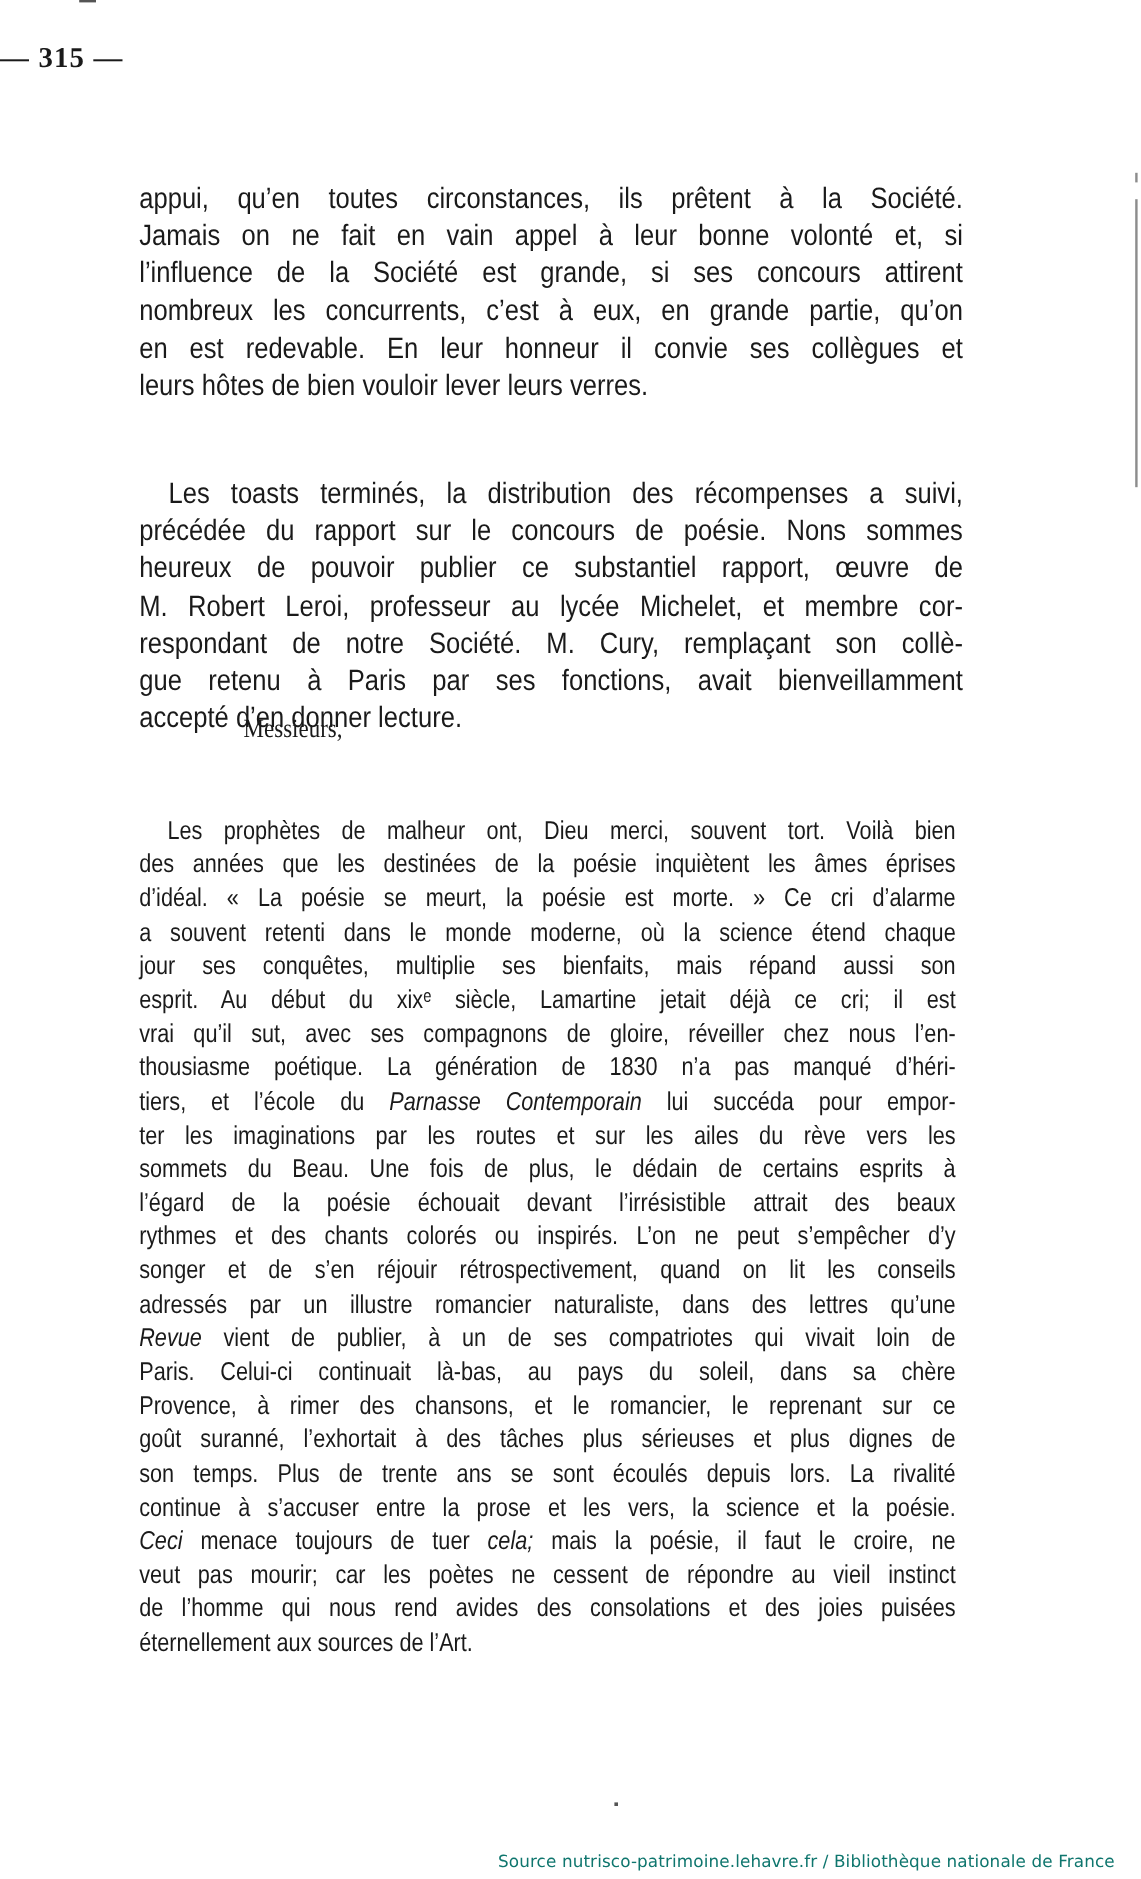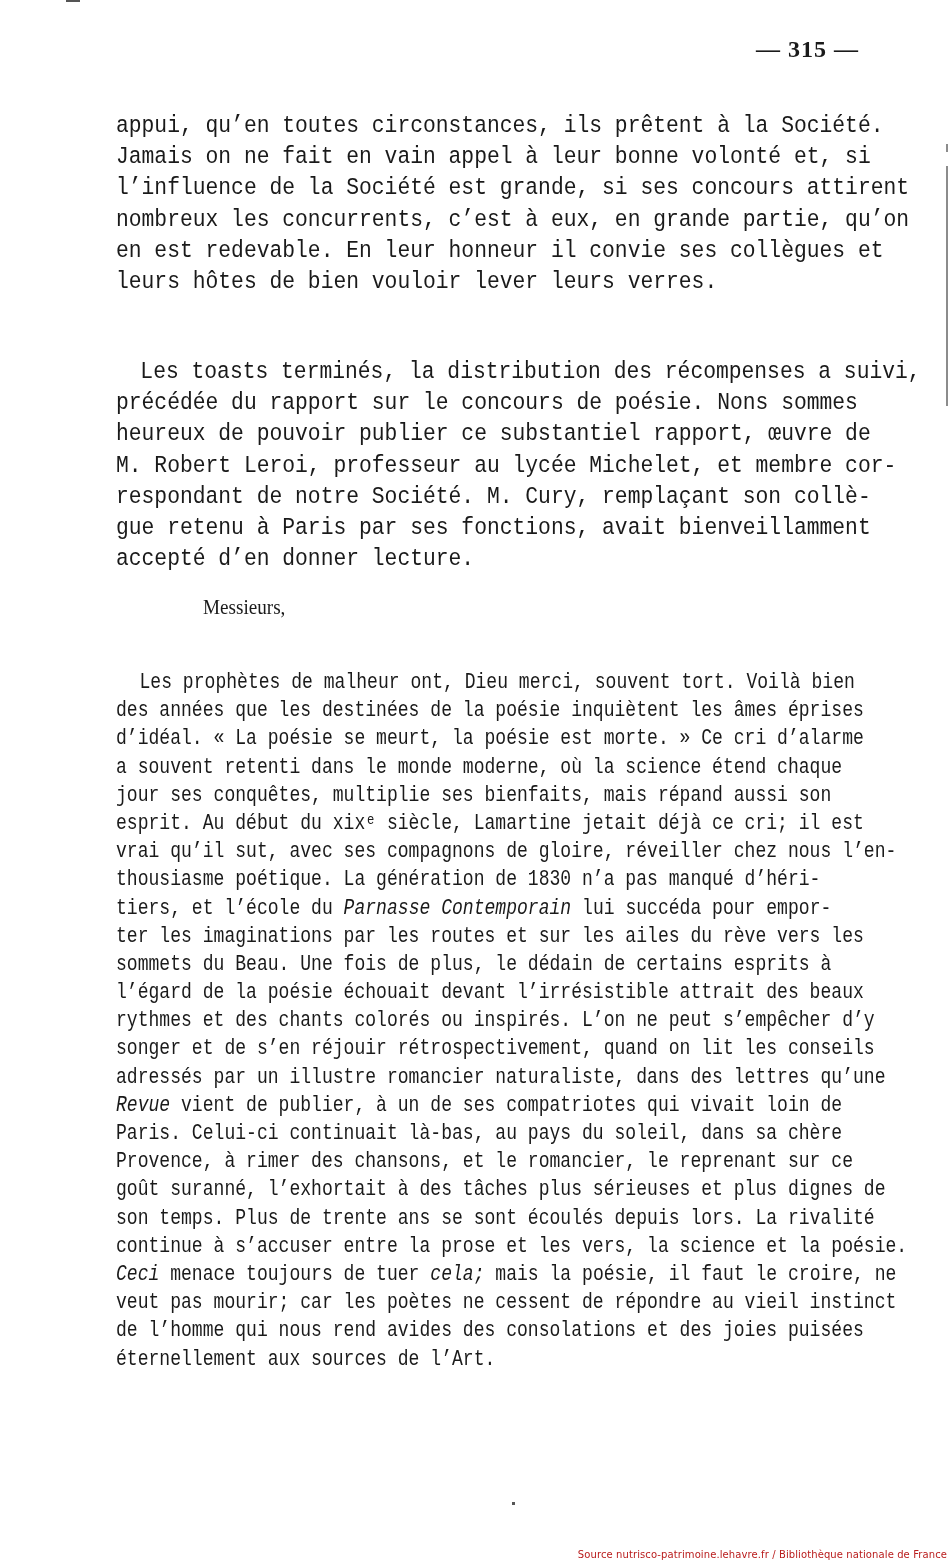--- a/index.html
+++ b/index.html
@@ -1,36 +1,36 @@
 <!DOCTYPE html>
 <html><head>
   <meta charset="utf-8">
   <style>
     html, body { margin: 0; padding: 0; background: #ffffff; }
     body { width: 951px; height: 1566px; position: relative; overflow: hidden; color: #1a1a1a; }
     .page { position: absolute; left: 0; top: 0; width: 951px; height: 1566px; }
     .folio {
-      position: absolute; top: 36px; left: 0; width: 859px; text-align: right;
+      position: absolute; top: 36px; left: 0; width: 859px; text-align: left;
       font-family: "Liberation Serif", serif; font-weight: bold; font-size: 24px;
       letter-spacing: 1px;
     }
-    .block { position: absolute; left: 116px; width: 686px; font-family: Liberation Mono, monospace; }
+    .block { position: absolute; left: 116px; width: 686px; font-family: Liberation Sans, sans-serif; margin-top: 40px; }
     .line { display: block; white-space: nowrap; text-align: justify; text-align-last: justify; }
     .line.last { text-align-last: left; }
     .big .line { font-size: 24.5px; height: 31.2px; line-height: 31.2px; transform: scaleX(0.87); transform-origin: left center; width: 789px; }
     .small .line { font-size: 21.5px; height: 28.2px; line-height: 28.2px; transform: scaleX(0.84); transform-origin: left center; width: 810px; }
     .indent { padding-left: 28px; box-sizing: border-box; }
     .p1 { top: 110px; }
     .p2 { top: 356px; }
     .salut { position: absolute; top: 594px; left: 203px; font-family: "Liberation Serif", serif; font-size: 22px; transform: scaleX(0.87); transform-origin: left center; }
-    .p3 { top: 668px; }
+    .p3 { top: 638px; }
     em { font-style: italic; }
     .footer {
-      position: absolute; right: 4px; bottom: 6px; font-family: "DejaVu Sans", sans-serif;
-      font-size: 10px; color: #b91c1c; letter-spacing: 0.1px;
+      position: absolute; right: 22px; bottom: 6px; font-family: "DejaVu Sans", sans-serif;
+      font-size: 14px; color: #0f766e; letter-spacing: 0.1px;
     }
     .margin-rule { position: absolute; left: 946px; width: 2px; background: #8c8c8c; }
     .tick { position: absolute; background: #555; }
   </style>
 </head>
 <body>
 
 <div class="page">
   <div class="tick" style="left:66px;top:0;width:14px;height:2px;"></div>
   <div class="margin-rule" style="top:144px;height:8px;"></div>

